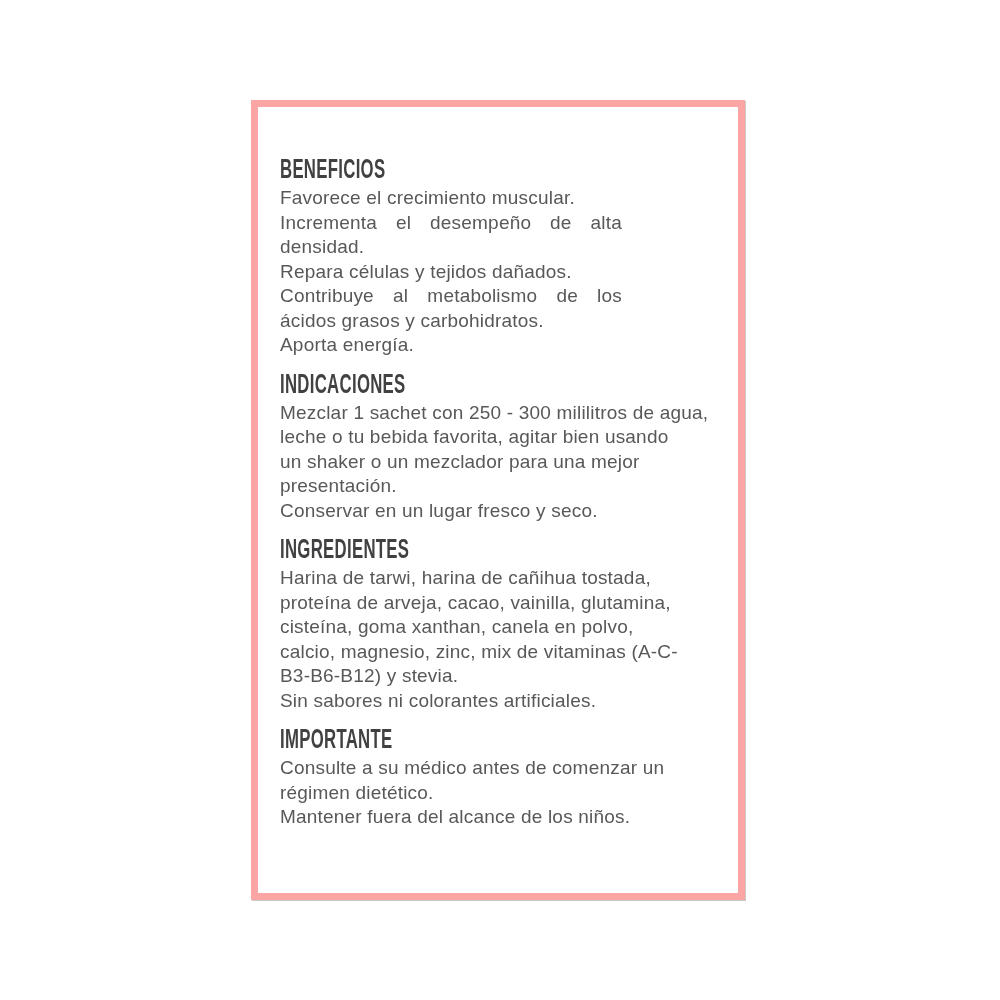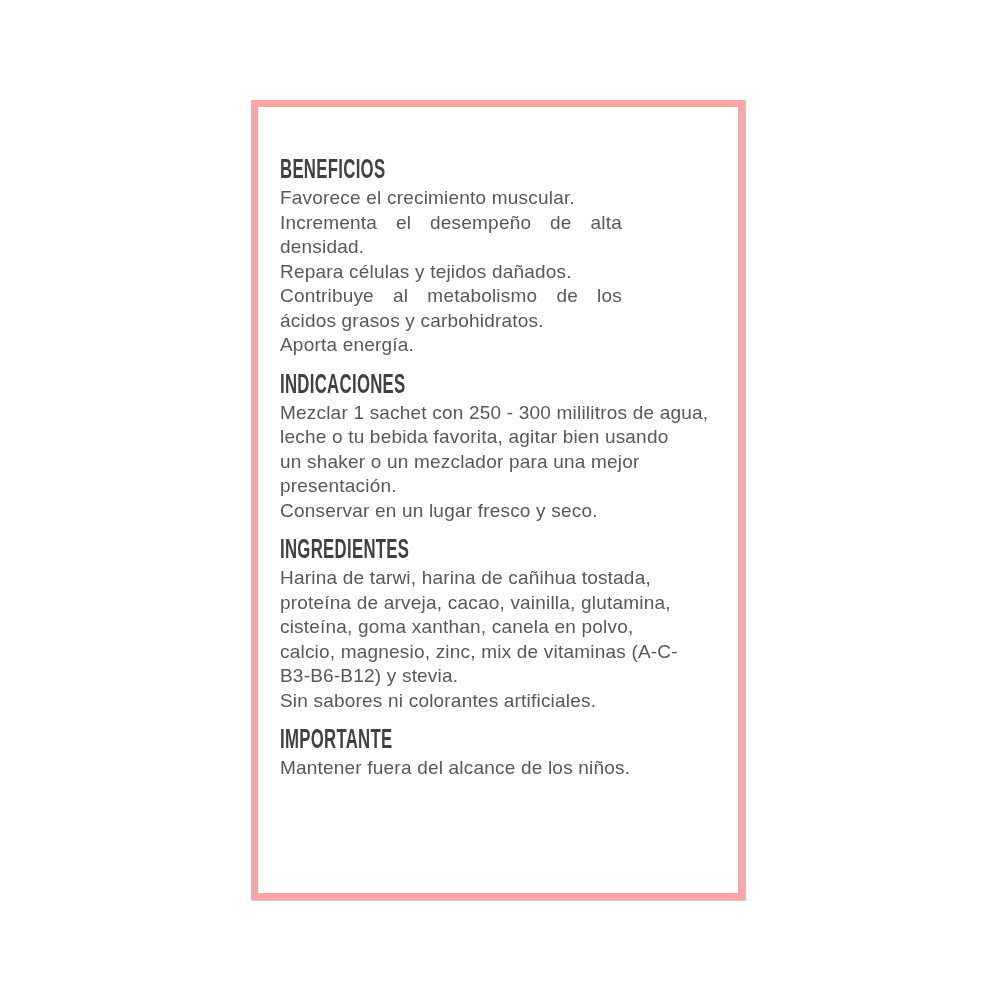--- a/index.html
+++ b/index.html
@@ -52,16 +52,16 @@
 </style>
 </head>
 <body>
 
 <div class="stage">
   <div class="label-card">
     <div class="content" id="sections-root">
         <div class="section"><div class="section-heading">BENEFICIOS</div><div class="body-line narrow">Favorece el crecimiento muscular.</div><div class="body-line justified narrow">Incrementa el desempeño de alta</div><div class="body-line narrow">densidad.</div><div class="body-line narrow">Repara células y tejidos dañados.</div><div class="body-line justified narrow">Contribuye al metabolismo de los</div><div class="body-line narrow">ácidos grasos y carbohidratos.</div><div class="body-line narrow">Aporta energía.</div></div>
         <div class="section"><div class="section-heading">INDICACIONES</div><div class="body-line">Mezclar 1 sachet con 250 - 300 mililitros de agua,</div><div class="body-line">leche o tu bebida favorita, agitar bien usando</div><div class="body-line">un shaker o un mezclador para una mejor</div><div class="body-line">presentación.</div><div class="body-line">Conservar en un lugar fresco y seco.</div></div>
         <div class="section"><div class="section-heading">INGREDIENTES</div><div class="body-line">Harina de tarwi, harina de cañihua tostada,</div><div class="body-line">proteína de arveja, cacao, vainilla, glutamina,</div><div class="body-line">cisteína, goma xanthan, canela en polvo,</div><div class="body-line">calcio, magnesio, zinc, mix de vitaminas (A-C-</div><div class="body-line">B3-B6-B12) y stevia.</div><div class="body-line">Sin sabores ni colorantes artificiales.</div></div>
-        <div class="section"><div class="section-heading">IMPORTANTE</div><div class="body-line">Mantener fuera del alcance de los niños.</div></div>
+        <div class="section"><div class="section-heading">IMPORTANTE</div><div class="body-line">Consulte a su médico antes de comenzar un</div><div class="body-line">régimen dietético.</div><div class="body-line">Mantener fuera del alcance de los niños.</div></div>
       </div>
   </div>
 </div>
 
 </body></html>

